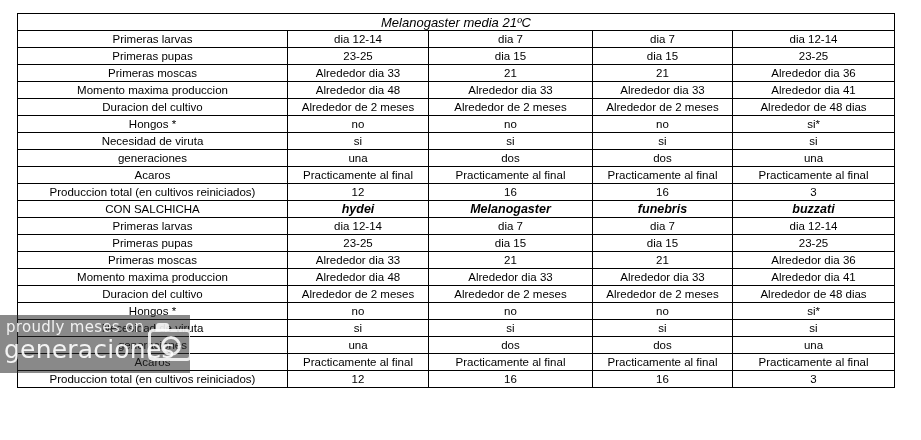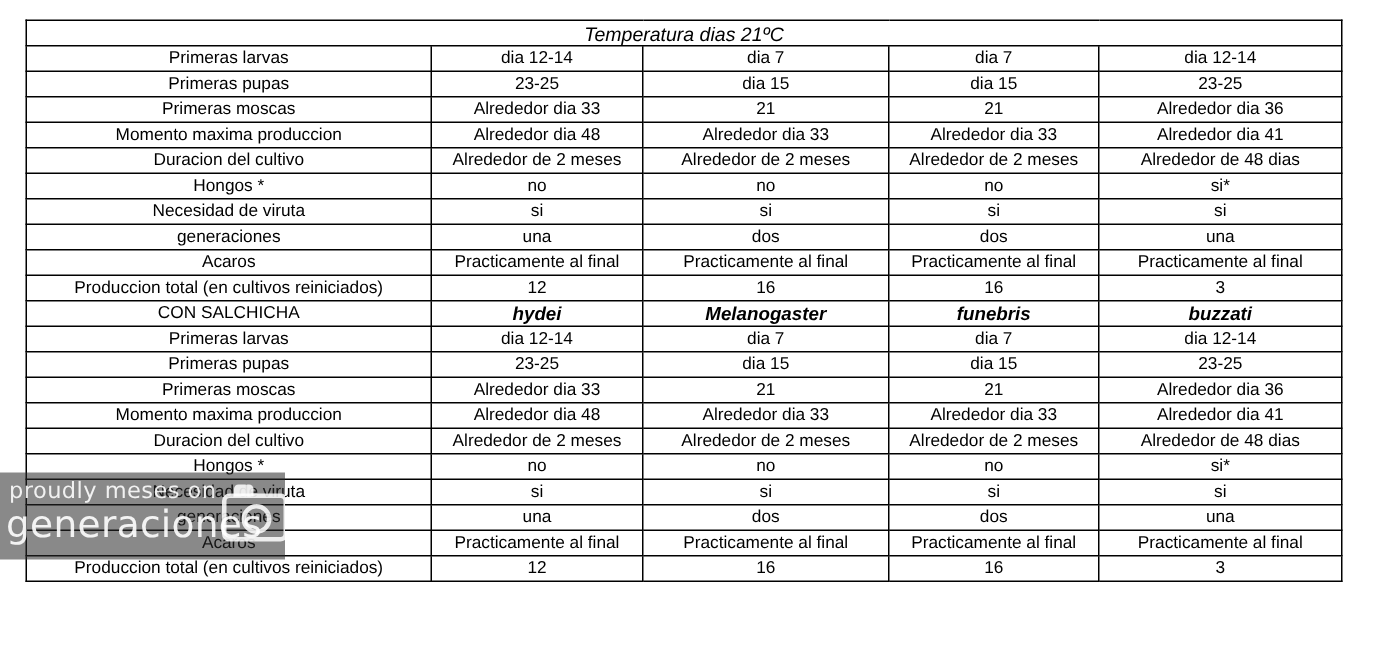--- a/index.html
+++ b/index.html
@@ -146,21 +146,21 @@
   <table class="grid">
     <colgroup>
       <col style="width:270px">
       <col style="width:141px">
       <col style="width:164px">
       <col style="width:140px">
       <col style="width:162px">
     </colgroup>
     <tbody>
       <tr>
-        <td class="title-cell" colspan="5">Temperatura dias 21ºC</td>
+        <td class="title-cell" colspan="5">Melanogaster media 21ºC</td>
       </tr>
     </tbody>
     <tbody id="table-content">
         <tr>
           <td class="rowlabel">Primeras larvas</td>
           <td>dia 12-14</td>
           <td>dia 7</td>
           <td>dia 7</td>
           <td>dia 12-14</td>
         </tr>

